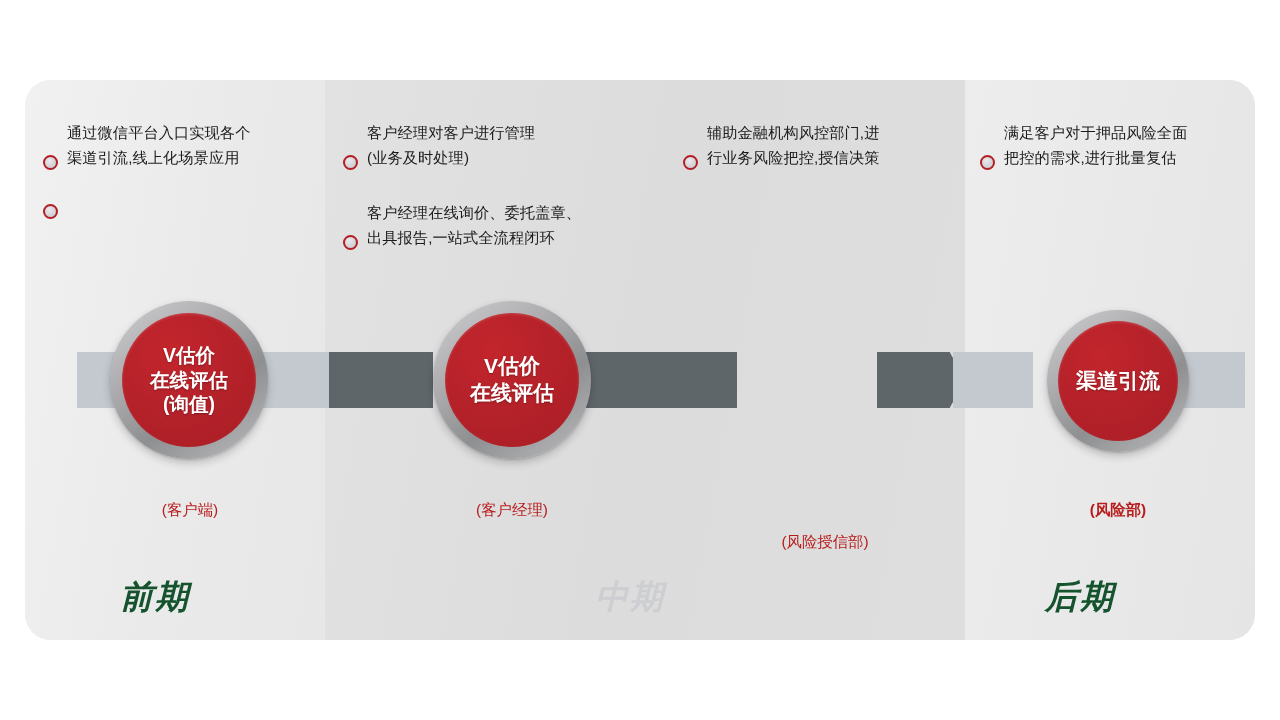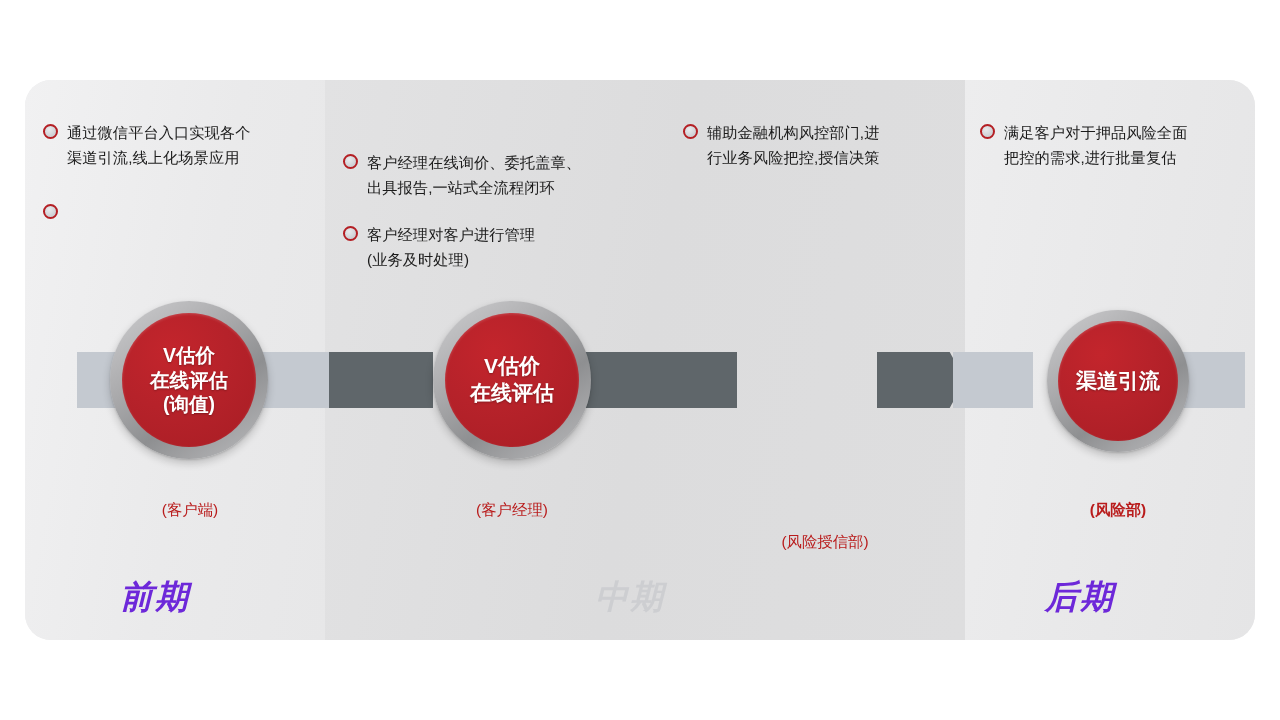--- a/index.html
+++ b/index.html
@@ -41,21 +41,21 @@
   .band-seg { position: absolute; top: 272px; height: 56px; }
   .band-light { background: #c4c9d0; }
   .band-dark  { background: #5f666a; }
 
   .chevron {
     position: absolute; top: 272px; height: 56px; width: 34px;
   }
   .chev-dark  { background: #5f666a; clip-path: polygon(0 0, 55% 0, 100% 50%, 55% 100%, 0 100%); }
   .chev-light { background: #c4c9d0; clip-path: polygon(0 0, 55% 0, 100% 50%, 55% 100%, 0 100%); }
   .bullets { position: absolute; }
-  .bullet-row { display: flex; align-items: flex-start; margin-bottom: 22px; }
+  .bullet-row { display: flex; align-items: flex-end; margin-bottom: 22px; }
   .bullet-dot {
     flex: 0 0 auto;
     width: 15px; height: 15px; border-radius: 50%;
     border: 2.6px solid #b41f24;
     background: radial-gradient(circle at 38% 32%, #e9eaec 0%, #cfd2d6 65%, #bdc1c6 100%);
     margin-top: 4px; margin-right: 9px;
   }
   .bullet-text {
     font-size: 15.2px;
     line-height: 25px;
@@ -94,21 +94,21 @@
     font-size: 15.4px;
     color: #b91c1c;
   }
 
   
   .stage-name {
     position: absolute;
     font-size: 33px;
     font-style: italic;
     font-weight: bold;
-    color: #6d28d9;
+    color: #14532d;
     letter-spacing: 2px;
   }
   .stage-name.mid { color: #cdced1; }
 </style>
 </head>
 <body>
 
 <div id="stage">
 
   <div class="panel">
@@ -150,29 +150,29 @@
         <div class="node-inner" style="width:134px; height:134px;">
           <div class="node-label" style="font-size:19.5px;">V估价
 在线评估
 (询值)</div>
         </div>
       </div>
     </div>
     <div class="node-caption" style="left:60px; top:420px; width:210px;">(客户端)</div>
 
     <div class="bullets" style="left:318px; top:40px; width:305px;">
+      <div class="bullet-row">
+        <span class="bullet-dot"></span>
+        <span class="bullet-text">客户经理对客户进行管理
+(业务及时处理)</span>
+      </div>
       <div class="bullet-row" style="margin-top:30px;">
         <span class="bullet-dot"></span>
         <span class="bullet-text">客户经理在线询价、委托盖章、
 出具报告,一站式全流程闭环</span>
-      </div>
-      <div class="bullet-row">
-        <span class="bullet-dot"></span>
-        <span class="bullet-text">客户经理对客户进行管理
-(业务及时处理)</span>
       </div>
     </div>
 
     <div class="node" style="left:408px; top:221px;">
       <div class="node-ring" style="width:158px; height:158px;">
         <div class="node-inner" style="width:134px; height:134px;">
           <div class="node-label" style="font-size:21px;">V估价
 在线评估</div>
         </div>
       </div>

